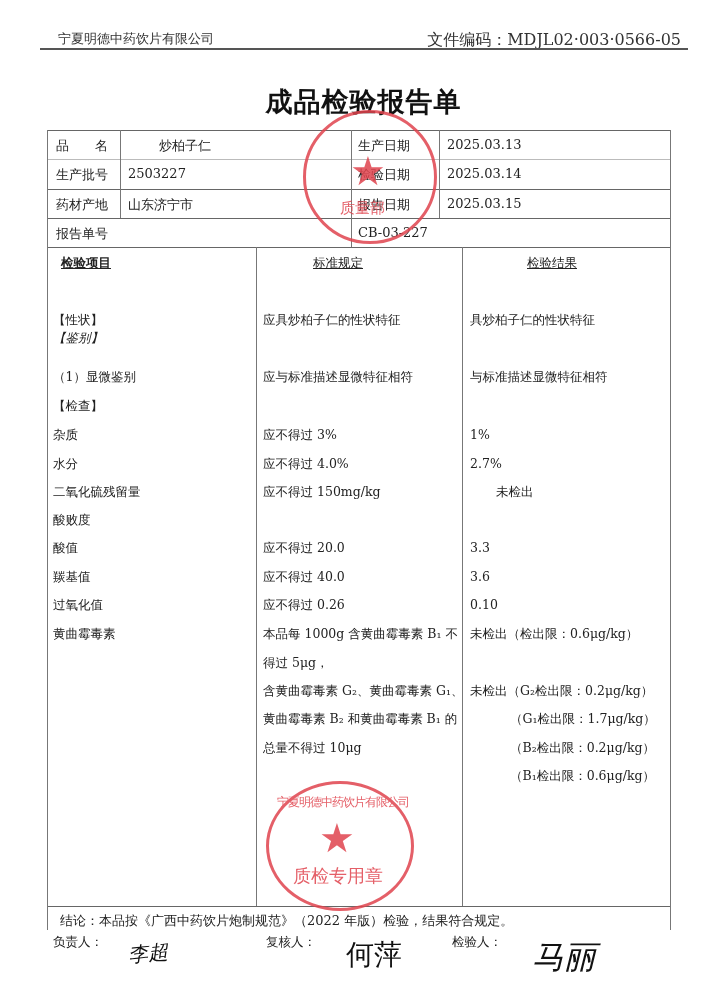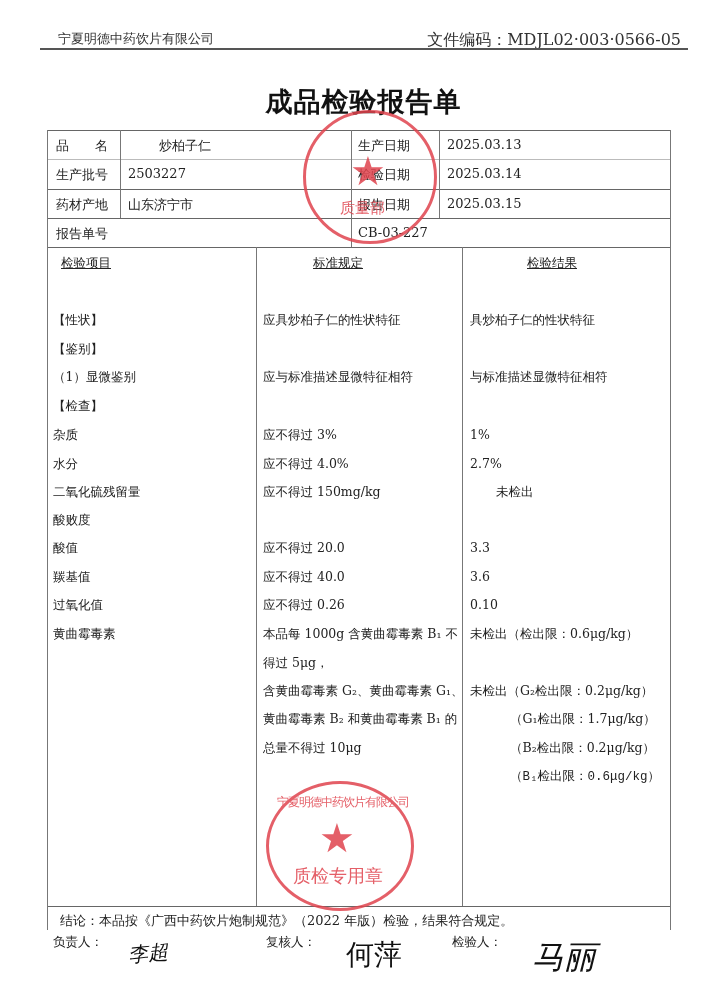--- a/index.html
+++ b/index.html
@@ -53,32 +53,32 @@
 <div class="cell" style="left:128px;top:196px;">山东济宁市</div>
 <div class="cell" style="left:56px;top:225px;">报告单号</div>
 <div class="cell" style="left:358px;top:225px;">CB-03-227</div>
 <div class="cell" style="left:358px;top:137px;">生产日期</div>
 <div class="cell" style="left:447px;top:137px;">2025.03.13</div>
 <div class="cell" style="left:358px;top:166px;">检验日期</div>
 <div class="cell" style="left:447px;top:166px;">2025.03.14</div>
 <div class="cell" style="left:358px;top:196px;">报告日期</div>
 <div class="cell" style="left:447px;top:196px;">2025.03.15</div>
 
-<div class="row-text u" style="left:61px;top:255px;">检验项目</div>
+<div class="row-text u" style="left:61px;top:255px;font-weight:bold;">检验项目</div>
 <div class="row-text u" style="left:313px;top:255px;">标准规定</div>
 <div class="row-text u" style="left:527px;top:255px;">检验结果</div>
 
 <div>
   <div>
     <div class="row-text" style="left:53px;top:312px;">【性状】</div>
     <div class="row-text" style="left:263px;top:312px;">应具炒柏子仁的性状特征</div>
     <div class="row-text" style="left:470px;top:312px;">具炒柏子仁的性状特征</div>
   </div>
   <div>
-    <div class="row-text" style="left:53px;top:341px;">【鉴别】</div>
+    <div class="row-text" style="left:53px;top:330px;font-style:italic;">【鉴别】</div>
   </div>
   <div>
     <div class="row-text" style="left:53px;top:369px;">（1）显微鉴别</div>
     <div class="row-text" style="left:263px;top:369px;">应与标准描述显微特征相符</div>
     <div class="row-text" style="left:470px;top:369px;">与标准描述显微特征相符</div>
   </div>
   <div>
     <div class="row-text" style="left:53px;top:398px;">【检查】</div>
   </div>
   <div>
@@ -119,21 +119,21 @@
     <div class="row-text" style="left:263px;top:626px;">本品每 1000g 含黄曲霉毒素 B₁ 不</div>
     <div class="row-text" style="left:470px;top:626px;">未检出（检出限：0.6μg/kg）</div>
   </div>
   <div class="row-text" style="left:263px;top:655px;">得过 5μg，</div>
   <div class="row-text" style="left:263px;top:683px;">含黄曲霉毒素 G₂、黄曲霉毒素 G₁、</div>
   <div class="row-text" style="left:263px;top:711px;">黄曲霉毒素 B₂ 和黄曲霉毒素 B₁ 的</div>
   <div class="row-text" style="left:263px;top:740px;">总量不得过 10μg</div>
   <div class="row-text" style="left:470px;top:683px;">未检出（G₂检出限：0.2μg/kg）</div>
   <div class="row-text" style="left:510px;top:711px;">（G₁检出限：1.7μg/kg）</div>
   <div class="row-text" style="left:510px;top:740px;">（B₂检出限：0.2μg/kg）</div>
-  <div class="row-text" style="left:510px;top:768px;font-family:Liberation Mono, monospace;">（B₁检出限：0.6μg/kg）</div>
+  <div class="row-text" style="left:510px;top:768px;">（B₁检出限：0.6μg/kg）</div>
 </div>
 
 <div class="stamp" style="left:303px;top:110px;width:128px;height:128px;">
   <div class="stamp-star" style="left:44px;top:38px;">★</div>
   <div class="stamp-text" style="left:34px;top:86px;font-size:15px;">质量部</div>
 </div>
 
 <div class="stamp" style="left:266px;top:781px;width:142px;height:124px;">
   <div class="stamp-text" style="left:8px;top:10px;font-size:12px;letter-spacing:-1px;">宁夏明德中药饮片有限公司</div>
   <div class="stamp-star" style="left:50px;top:34px;">★</div>

